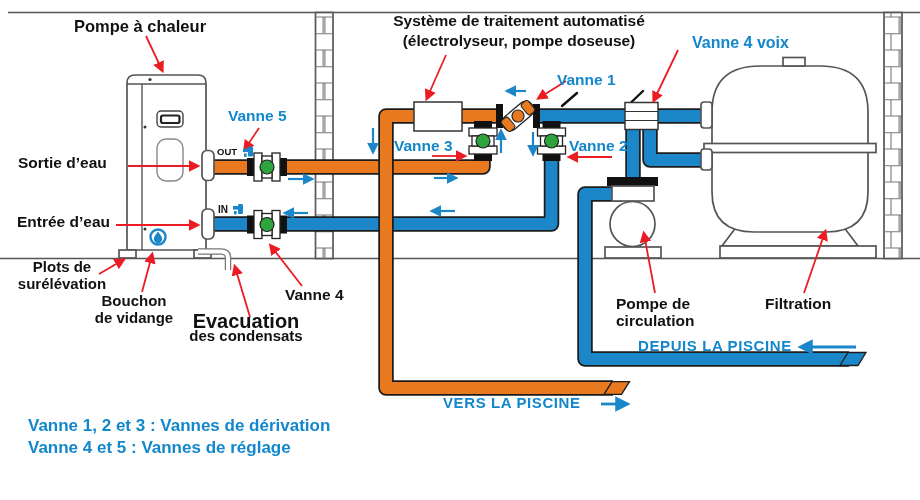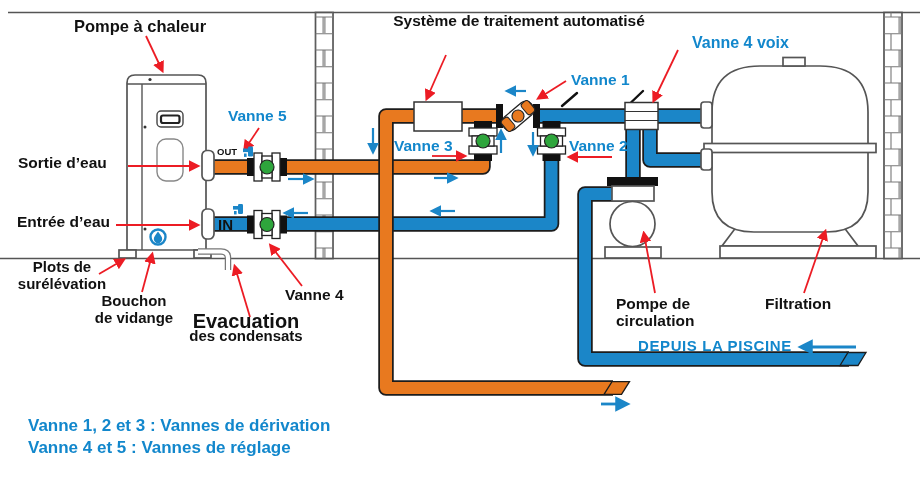--- a/index.html
+++ b/index.html
@@ -184,36 +184,38 @@
     <path d="M655,293 L644,234" class="red" marker-end="url(#ra)"></path>
     <path d="M804,293 L825,232" class="red" marker-end="url(#ra)"></path>
   </g>
 
   <use href="#fauc" transform="translate(243,145.5)"></use>
   <use href="#fauc" transform="translate(233,203)"></use>
 </svg>
 
 <div class="lbl" style="left:74px;top:18px;font-size:16.5px;">Pompe à chaleur</div>
 <div class="lbl ctr" style="left:364px;top:13px;width:310px;font-size:15.5px;">Système de traitement automatisé</div>
+<div class="lbl ctr" style="left:364px;top:33px;width:310px;font-size:15.5px;">(électrolyseur, pompe doseuse)</div>
 <div class="lbl lb" style="left:692px;top:35px;font-size:16px;">Vanne 4 voix</div>
-<div class="lbl lb" style="left:571px;top:72px;font-size:15.5px;">Vanne 1</div>
+<div class="lbl lb" style="left:557px;top:72px;font-size:15.5px;">Vanne 1</div>
 <div class="lbl lb" style="left:228px;top:108px;font-size:15.5px;">Vanne 5</div>
 <div class="lbl" style="left:18px;top:155px;font-size:15.5px;">Sortie d’eau</div>
 <div class="lbl" style="left:17px;top:214px;font-size:15.5px;">Entrée d’eau</div>
 <div class="lbl" style="left:217px;top:147px;font-size:9.5px;">OUT</div>
-<div class="lbl" style="left:218px;top:217px;font-size:15px;">IN</div>
+<div class="lbl" style="left:218px;top:205px;font-size:10px;">IN</div>
 <div class="lbl lb" style="left:394px;top:138px;font-size:15.5px;">Vanne 3</div>
 <div class="lbl lb" style="left:569px;top:138px;font-size:15.5px;">Vanne 2</div>
 <div class="lbl ctr" style="left:0px;top:259px;width:124px;font-size:15px;text-align:center;">Plots de</div>
 <div class="lbl ctr" style="left:0px;top:276px;width:124px;font-size:15px;">surélévation</div>
 <div class="lbl ctr" style="left:72px;top:293px;width:124px;font-size:15px;">Bouchon</div>
 <div class="lbl ctr" style="left:72px;top:310px;width:124px;font-size:15px;">de vidange</div>
 <div class="lbl ctr" style="left:182px;top:311px;width:128px;font-size:20px;">Evacuation</div>
 <div class="lbl ctr" style="left:182px;top:328px;width:128px;font-size:15px;">des condensats</div>
 <div class="lbl" style="left:285px;top:287px;font-size:15.5px;">Vanne 4</div>
 <div class="lbl" style="left:616px;top:296px;font-size:15.5px;">Pompe de</div>
 <div class="lbl" style="left:616px;top:313px;font-size:15.5px;">circulation</div>
 <div class="lbl" style="left:765px;top:296px;font-size:15.5px;">Filtration</div>
 <div class="lbl lb" style="left:638px;top:338px;font-size:15px;letter-spacing:.6px;">DEPUIS LA PISCINE</div>
+<div class="lbl lb" style="left:443px;top:395px;font-size:15px;letter-spacing:.6px;">VERS LA PISCINE</div>
 <div class="lbl lb" style="left:28px;top:417px;font-size:17px;">Vanne 1, 2 et 3 : Vannes de dérivation</div>
 <div class="lbl lb" style="left:28px;top:439px;font-size:17px;">Vanne 4 et 5 : Vannes de réglage</div>
 
 </div>
 
 </body></html>

